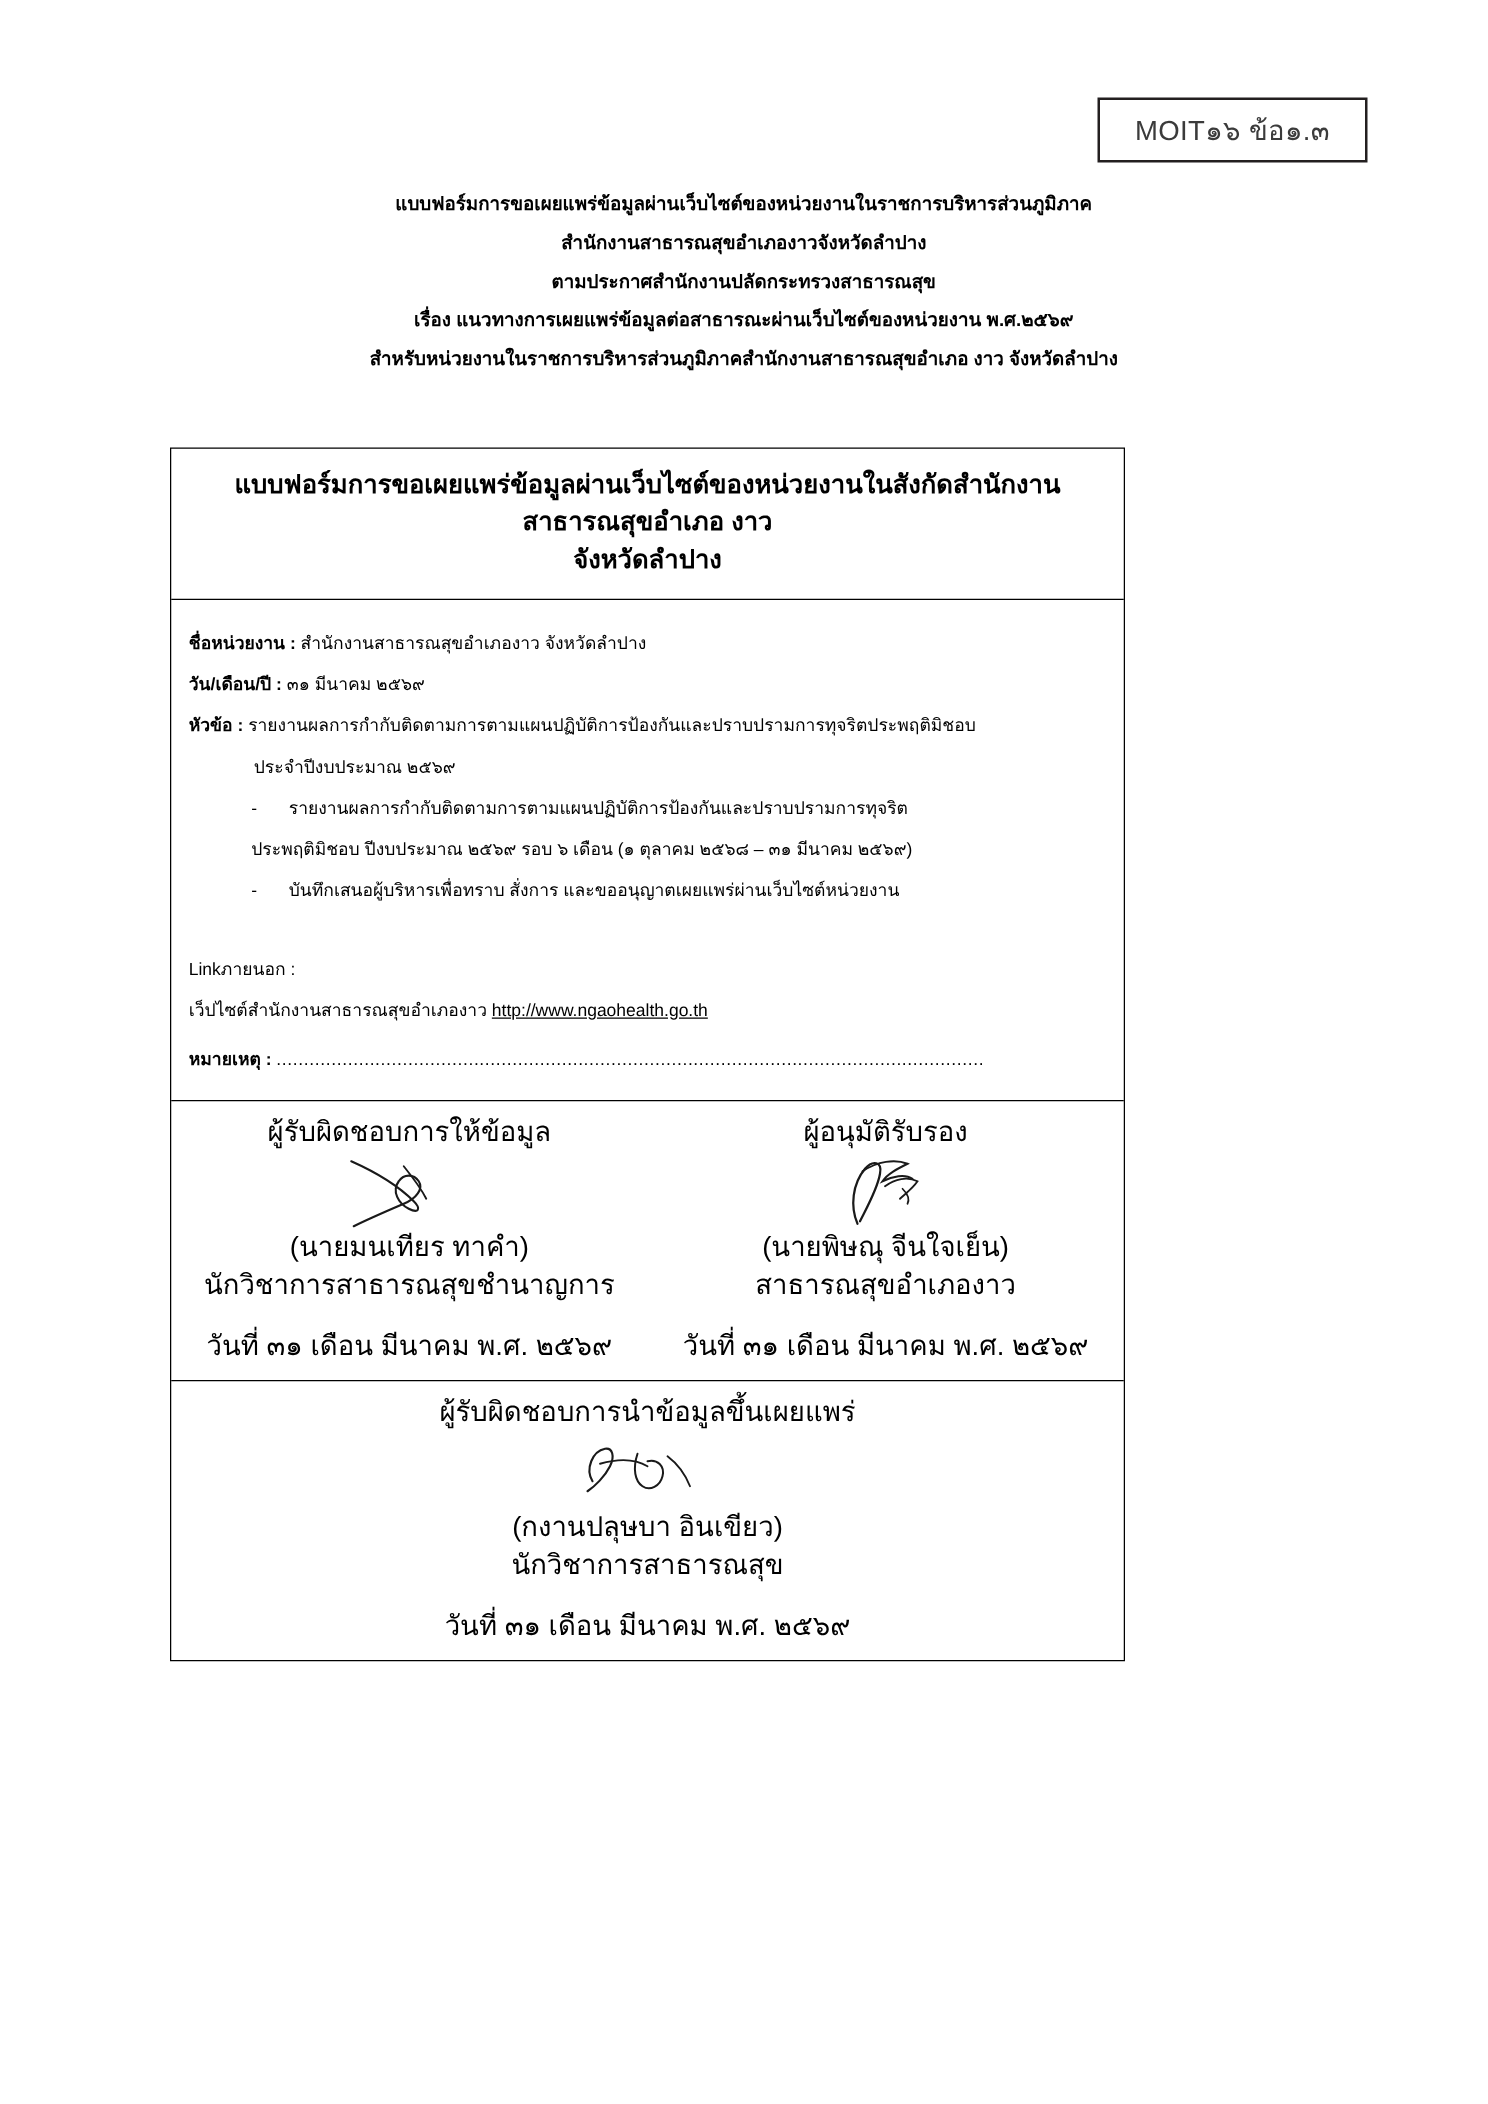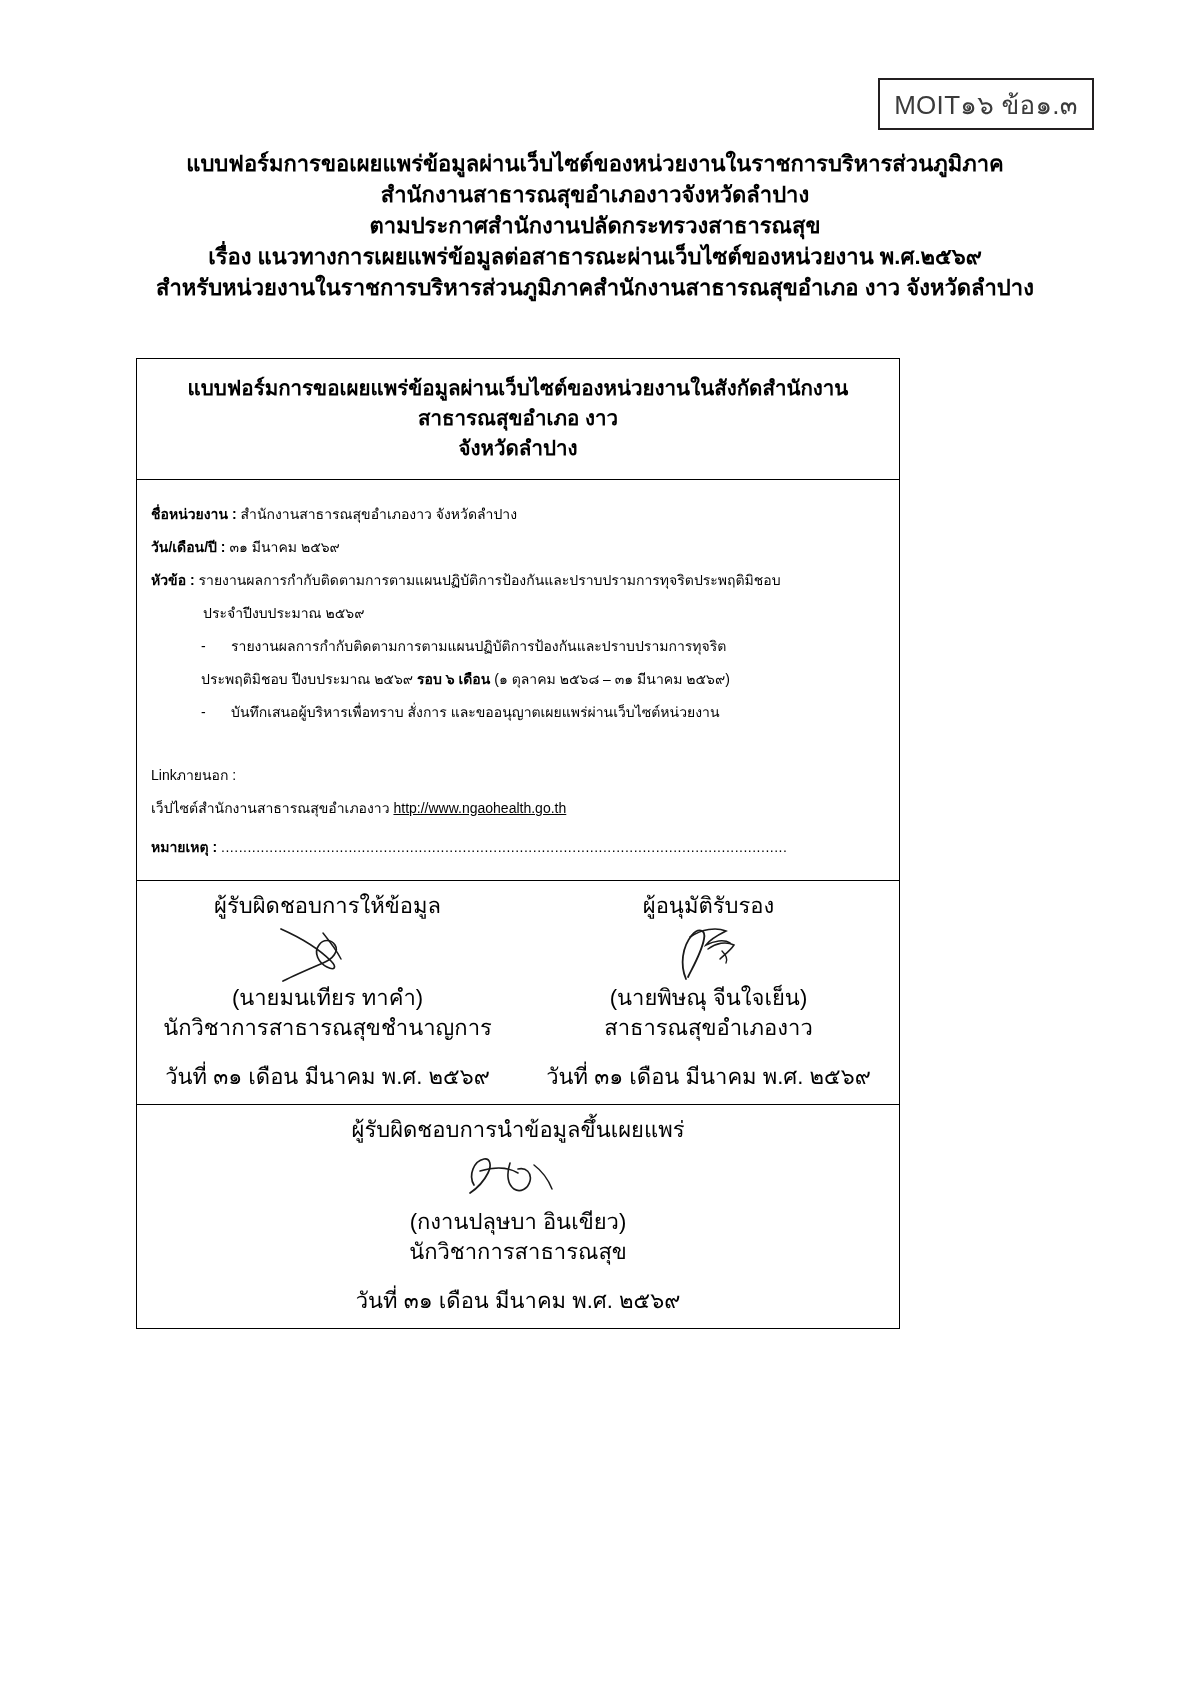--- a/index.html
+++ b/index.html
@@ -26,36 +26,36 @@
   .moit-box {
     position: absolute;
     left: 878px;
     top: 78px;
     width: 212px;
     height: 48px;
     border: 2px solid #231f20;
     display: flex;
     align-items: center;
     justify-content: center;
-    font-size: 26px;
+    font-size: 22px;
     letter-spacing: .3px;
     color: #3b3b3b;
   }
 
   
   .doc-head {
     position: absolute;
     left: 0;
     top: 148px;
     width: 1190px;
     text-align: center;
   }
   .doc-head .hline {
     font-weight: bold;
-    font-size: 22px;
+    font-size: 15px;
     line-height: 31px;
     letter-spacing: 0px;
     white-space: nowrap;
   }
 
   
   .frame {
     position: absolute;
     left: 136px;
     top: 358px;
@@ -93,21 +93,21 @@
     display: flex;
     padding-left: 50px;
   }
   .bullet-dash {
     width: 30px;
     flex: 0 0 30px;
     text-align: left;
   }
   .bullet-text { flex: 1; }
   .cont-line { padding-left: 50px; }
-  .strong-inline { font-weight: bold; }
+  .strong-inline { font-weight: normal; }
   .spacer { height: 26px; }
 
   .link-block { margin-top: 4px; }
   .link-url {
     text-decoration: underline;
     color: #000000;
   }
   .note-line {
     white-space: nowrap;
     overflow: hidden;

